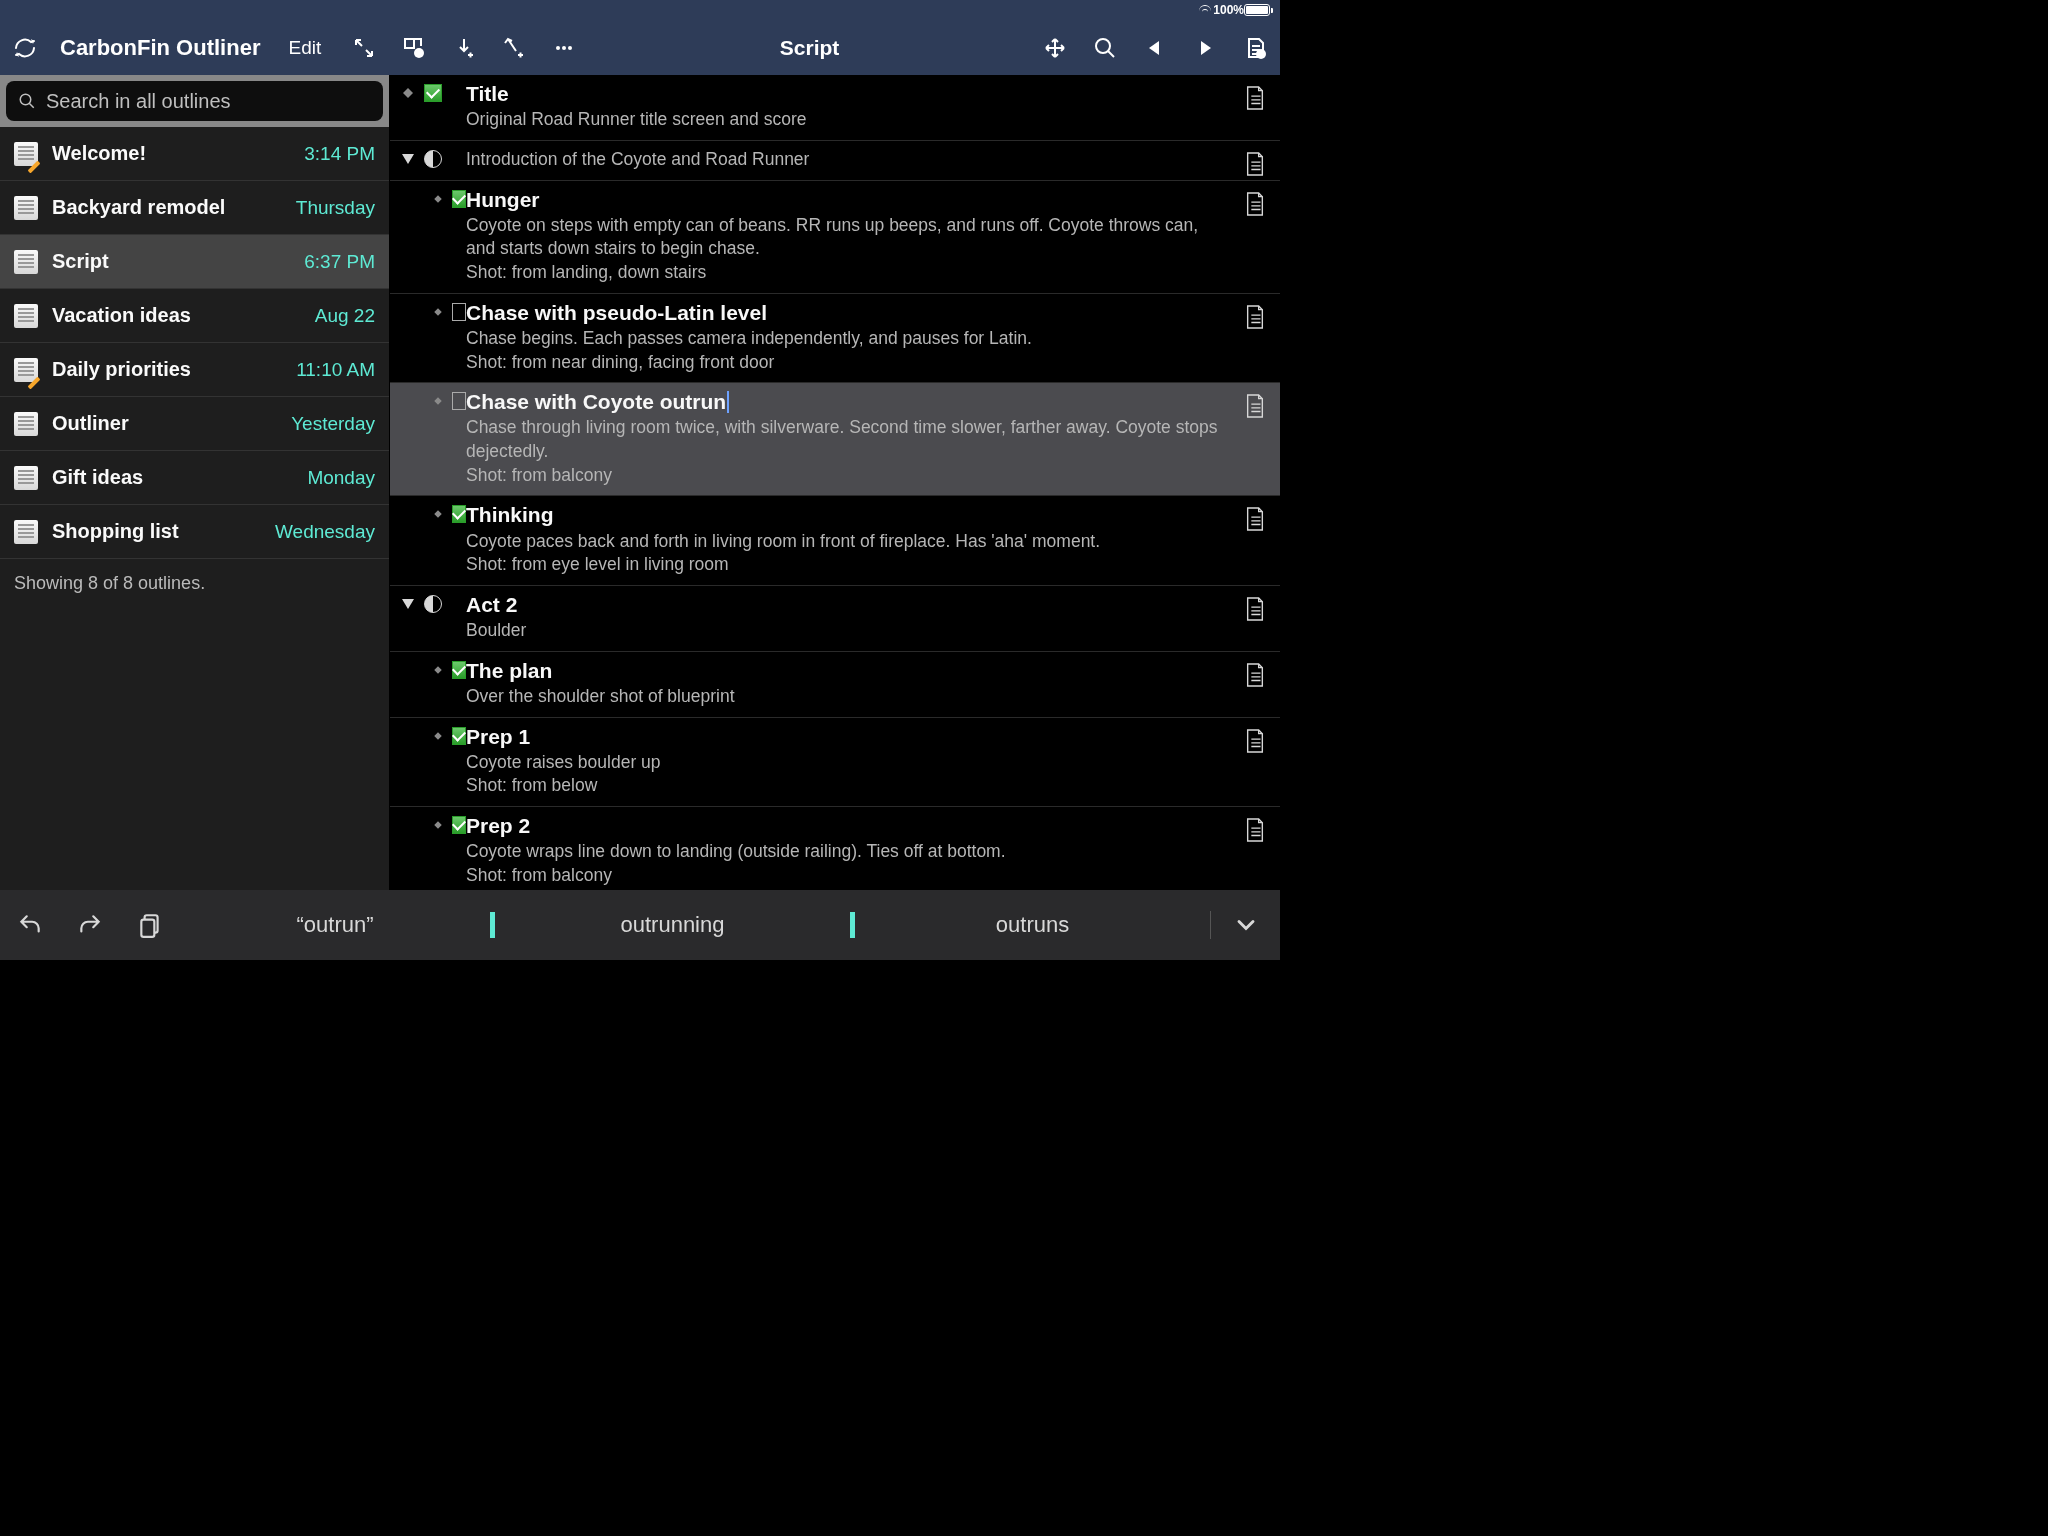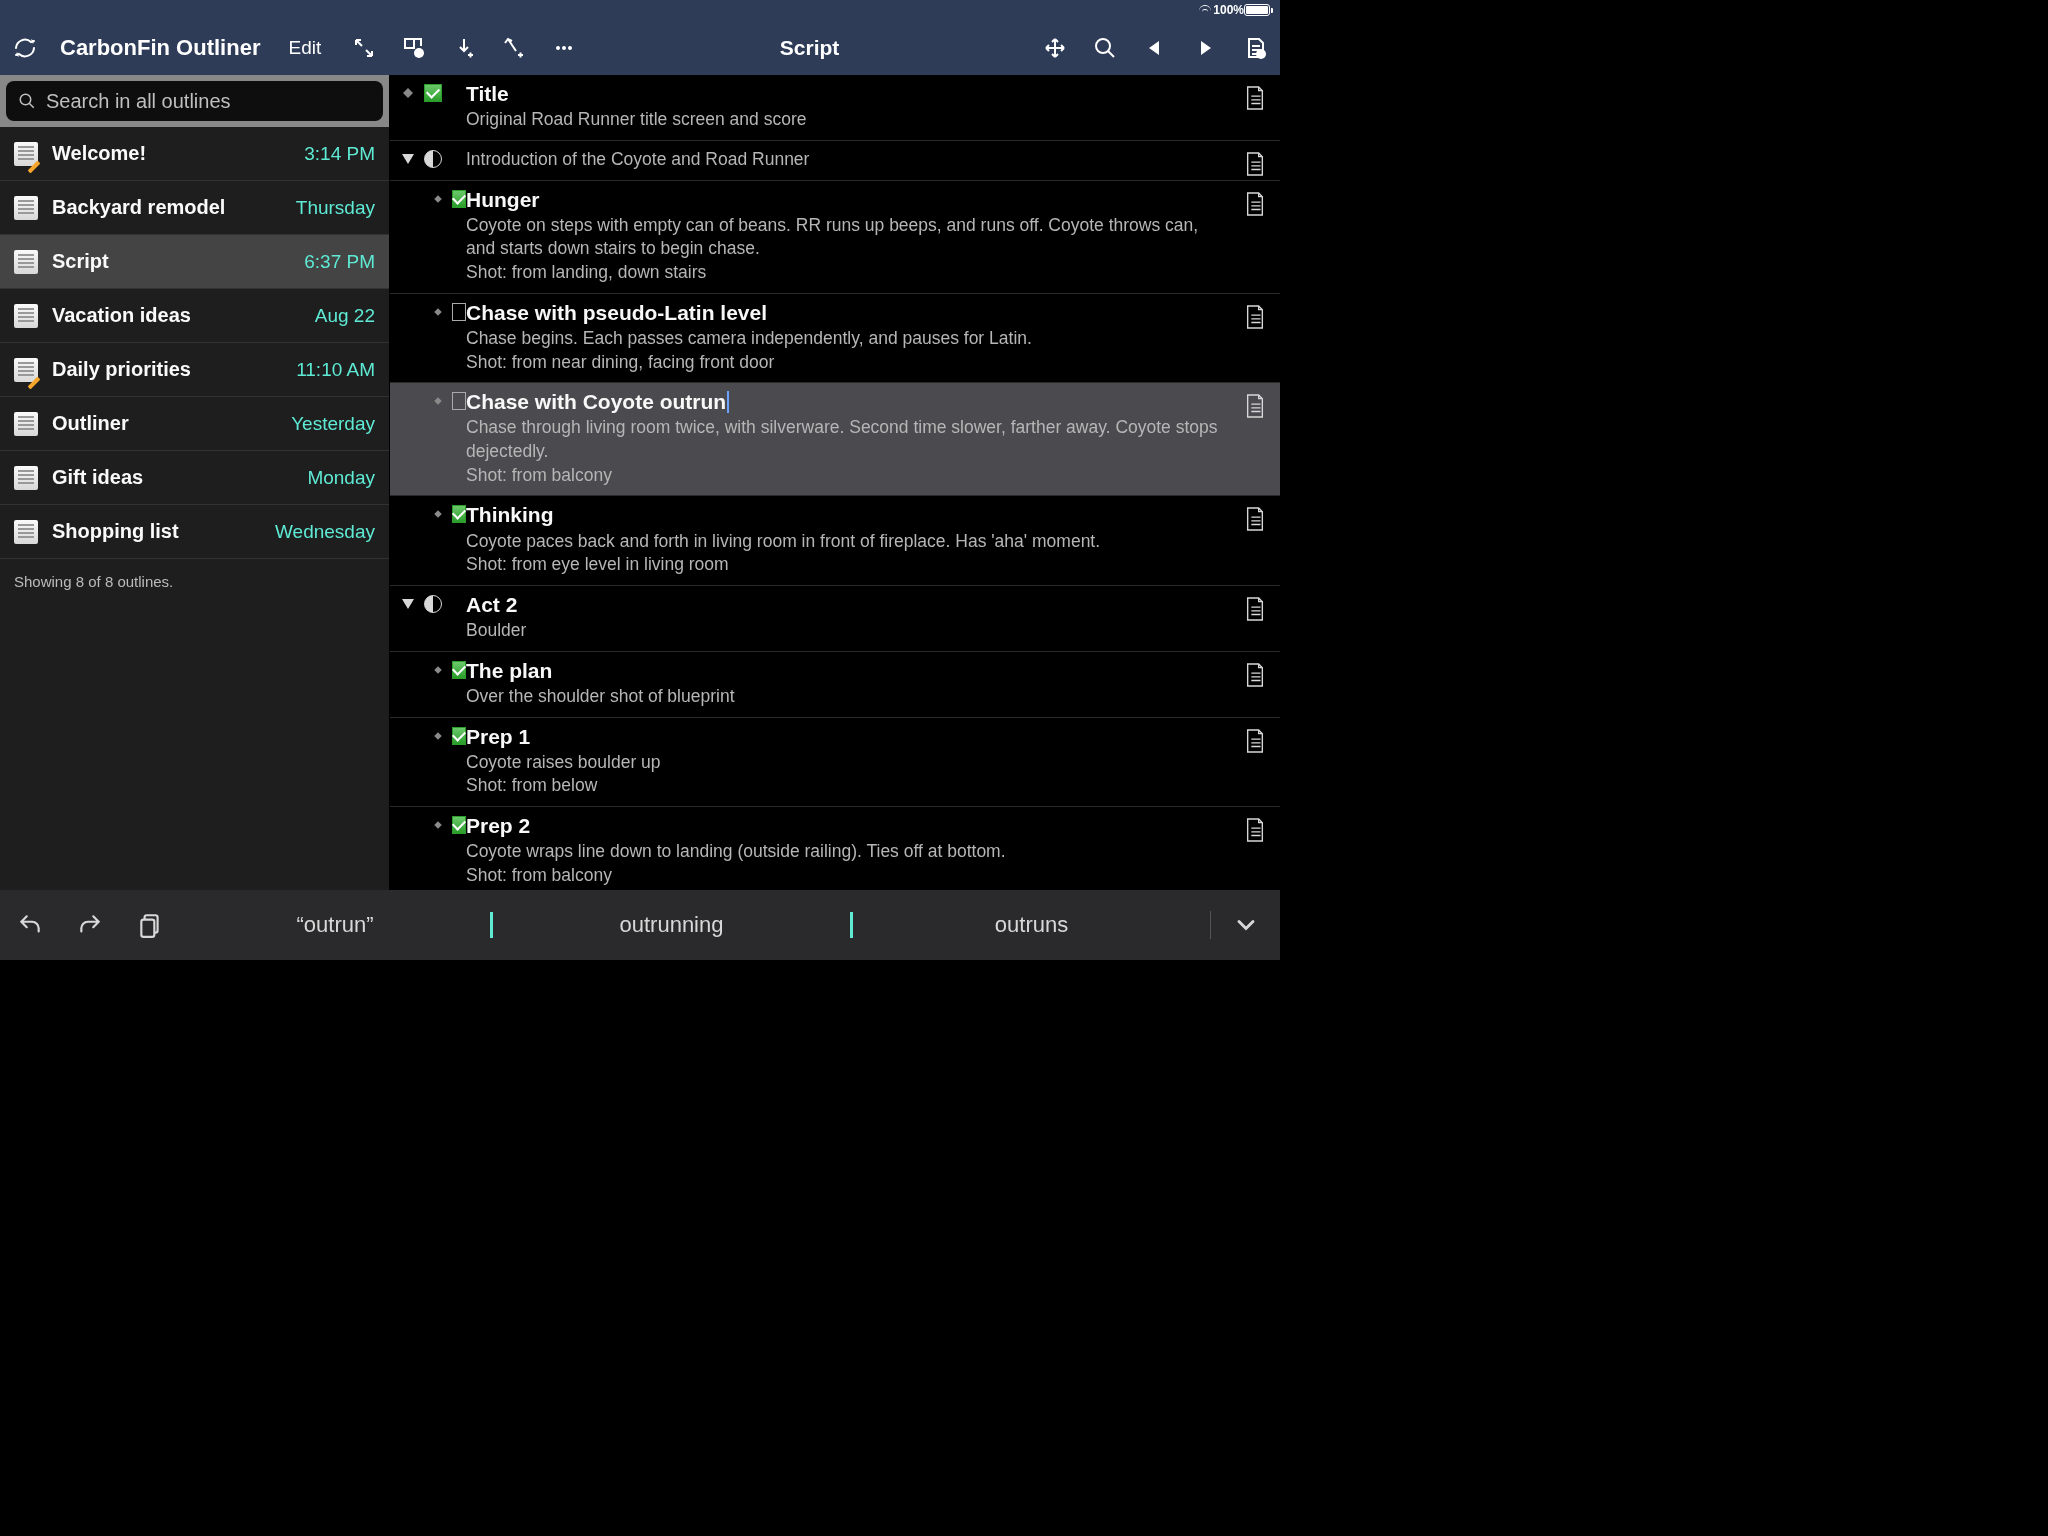--- a/index.html
+++ b/index.html
@@ -30,21 +30,21 @@
 .searchbox svg{width:18px;height:18px;stroke:#bfbfbf;fill:none;stroke-width:2;margin-right:10px;}
 .side-list{}
 .side-item{height:54px;display:flex;align-items:center;padding:0 14px;border-bottom:1px solid #333;cursor:pointer;}
 .side-item.selected{background:#444444;}
 .side-icon{width:24px;height:24px;margin-right:14px;display:flex;align-items:center;justify-content:center;}
 .side-icon.doc{background:linear-gradient(#fafafa,#d8d8d8);border-radius:2px;position:relative;}
 .side-icon.doc::before{content:"";position:absolute;top:4px;left:4px;right:4px;height:2px;background:#999;box-shadow:0 4px 0 #999,0 8px 0 #999,0 12px 0 #999;}
 .side-icon.doc.pencil::after{content:"";position:absolute;right:-3px;bottom:-3px;width:14px;height:4px;background:#f7a62b;transform:rotate(-45deg);border-radius:1px;}
 .side-name{font-size:20px;font-weight:600;color:#fafafa;}
 .side-time{margin-left:auto;color:#5eead4;font-size:19px;}
-.side-status{padding:14px;color:#bbb;font-size:15px;}
+.side-status{padding:14px;color:#bbb;font-size:18px;}
 
 
 .main{position:absolute;top:75px;left:390px;right:0;bottom:70px;background:#000;overflow:hidden;}
 .row{display:flex;align-items:flex-start;padding:6px 10px 8px 10px;border-bottom:1px solid #2a2a2a;position:relative;}
 .row.selected{background:#4b4b4f;}
 .row.indent1 .gutter{padding-left:32px;}
 .gutter{width:66px;display:flex;align-items:center;gap:8px;flex-shrink:0;padding-top:3px;}
 .disc{width:16px;height:14px;}
 .disc.tri{fill:#d8d8d8;}
 .disc.diamond{fill:#8a8a8a;}
@@ -57,21 +57,21 @@
 .rtitle .cursor{display:inline-block;width:2px;height:22px;background:#6ea2ff;vertical-align:text-bottom;margin-left:1px;}
 .rnote{font-size:17.5px;color:#b6b6b6;line-height:1.35;margin-top:1px;}
 .note-icon{position:absolute;right:14px;top:10px;width:22px;height:26px;}
 .note-icon svg{width:22px;height:26px;stroke:#d8d8d8;fill:none;stroke-width:1.5;}
 
 
 .bottombar{position:absolute;left:0;right:0;bottom:0;height:70px;background:#2a2a2c;display:flex;align-items:center;color:#d8d8d8;}
 .bb-btn{width:60px;height:70px;display:flex;align-items:center;justify-content:center;cursor:pointer;}
 .bb-btn svg{width:26px;height:26px;stroke:#d8d8d8;fill:none;stroke-width:2;}
 .bb-typed{flex:0 0 310px;text-align:center;font-size:22px;}
-.bb-sug{flex:1;text-align:center;font-size:22px;border-left:3px solid #5eead4;cursor:pointer;}
+.bb-sug{flex:1;text-align:center;font-size:22px;border-left:5px solid #5eead4;cursor:pointer;}
 .bb-kb{width:70px;border-left:1px solid #555;display:flex;align-items:center;justify-content:center;cursor:pointer;}
 </style>
 </head>
 <body>
 
 <div class="statusbar">
   <span class="wifi-arcs"></span>
   <span>100%</span>
   <span class="battery">
       <span class="battery-fill"></span>

